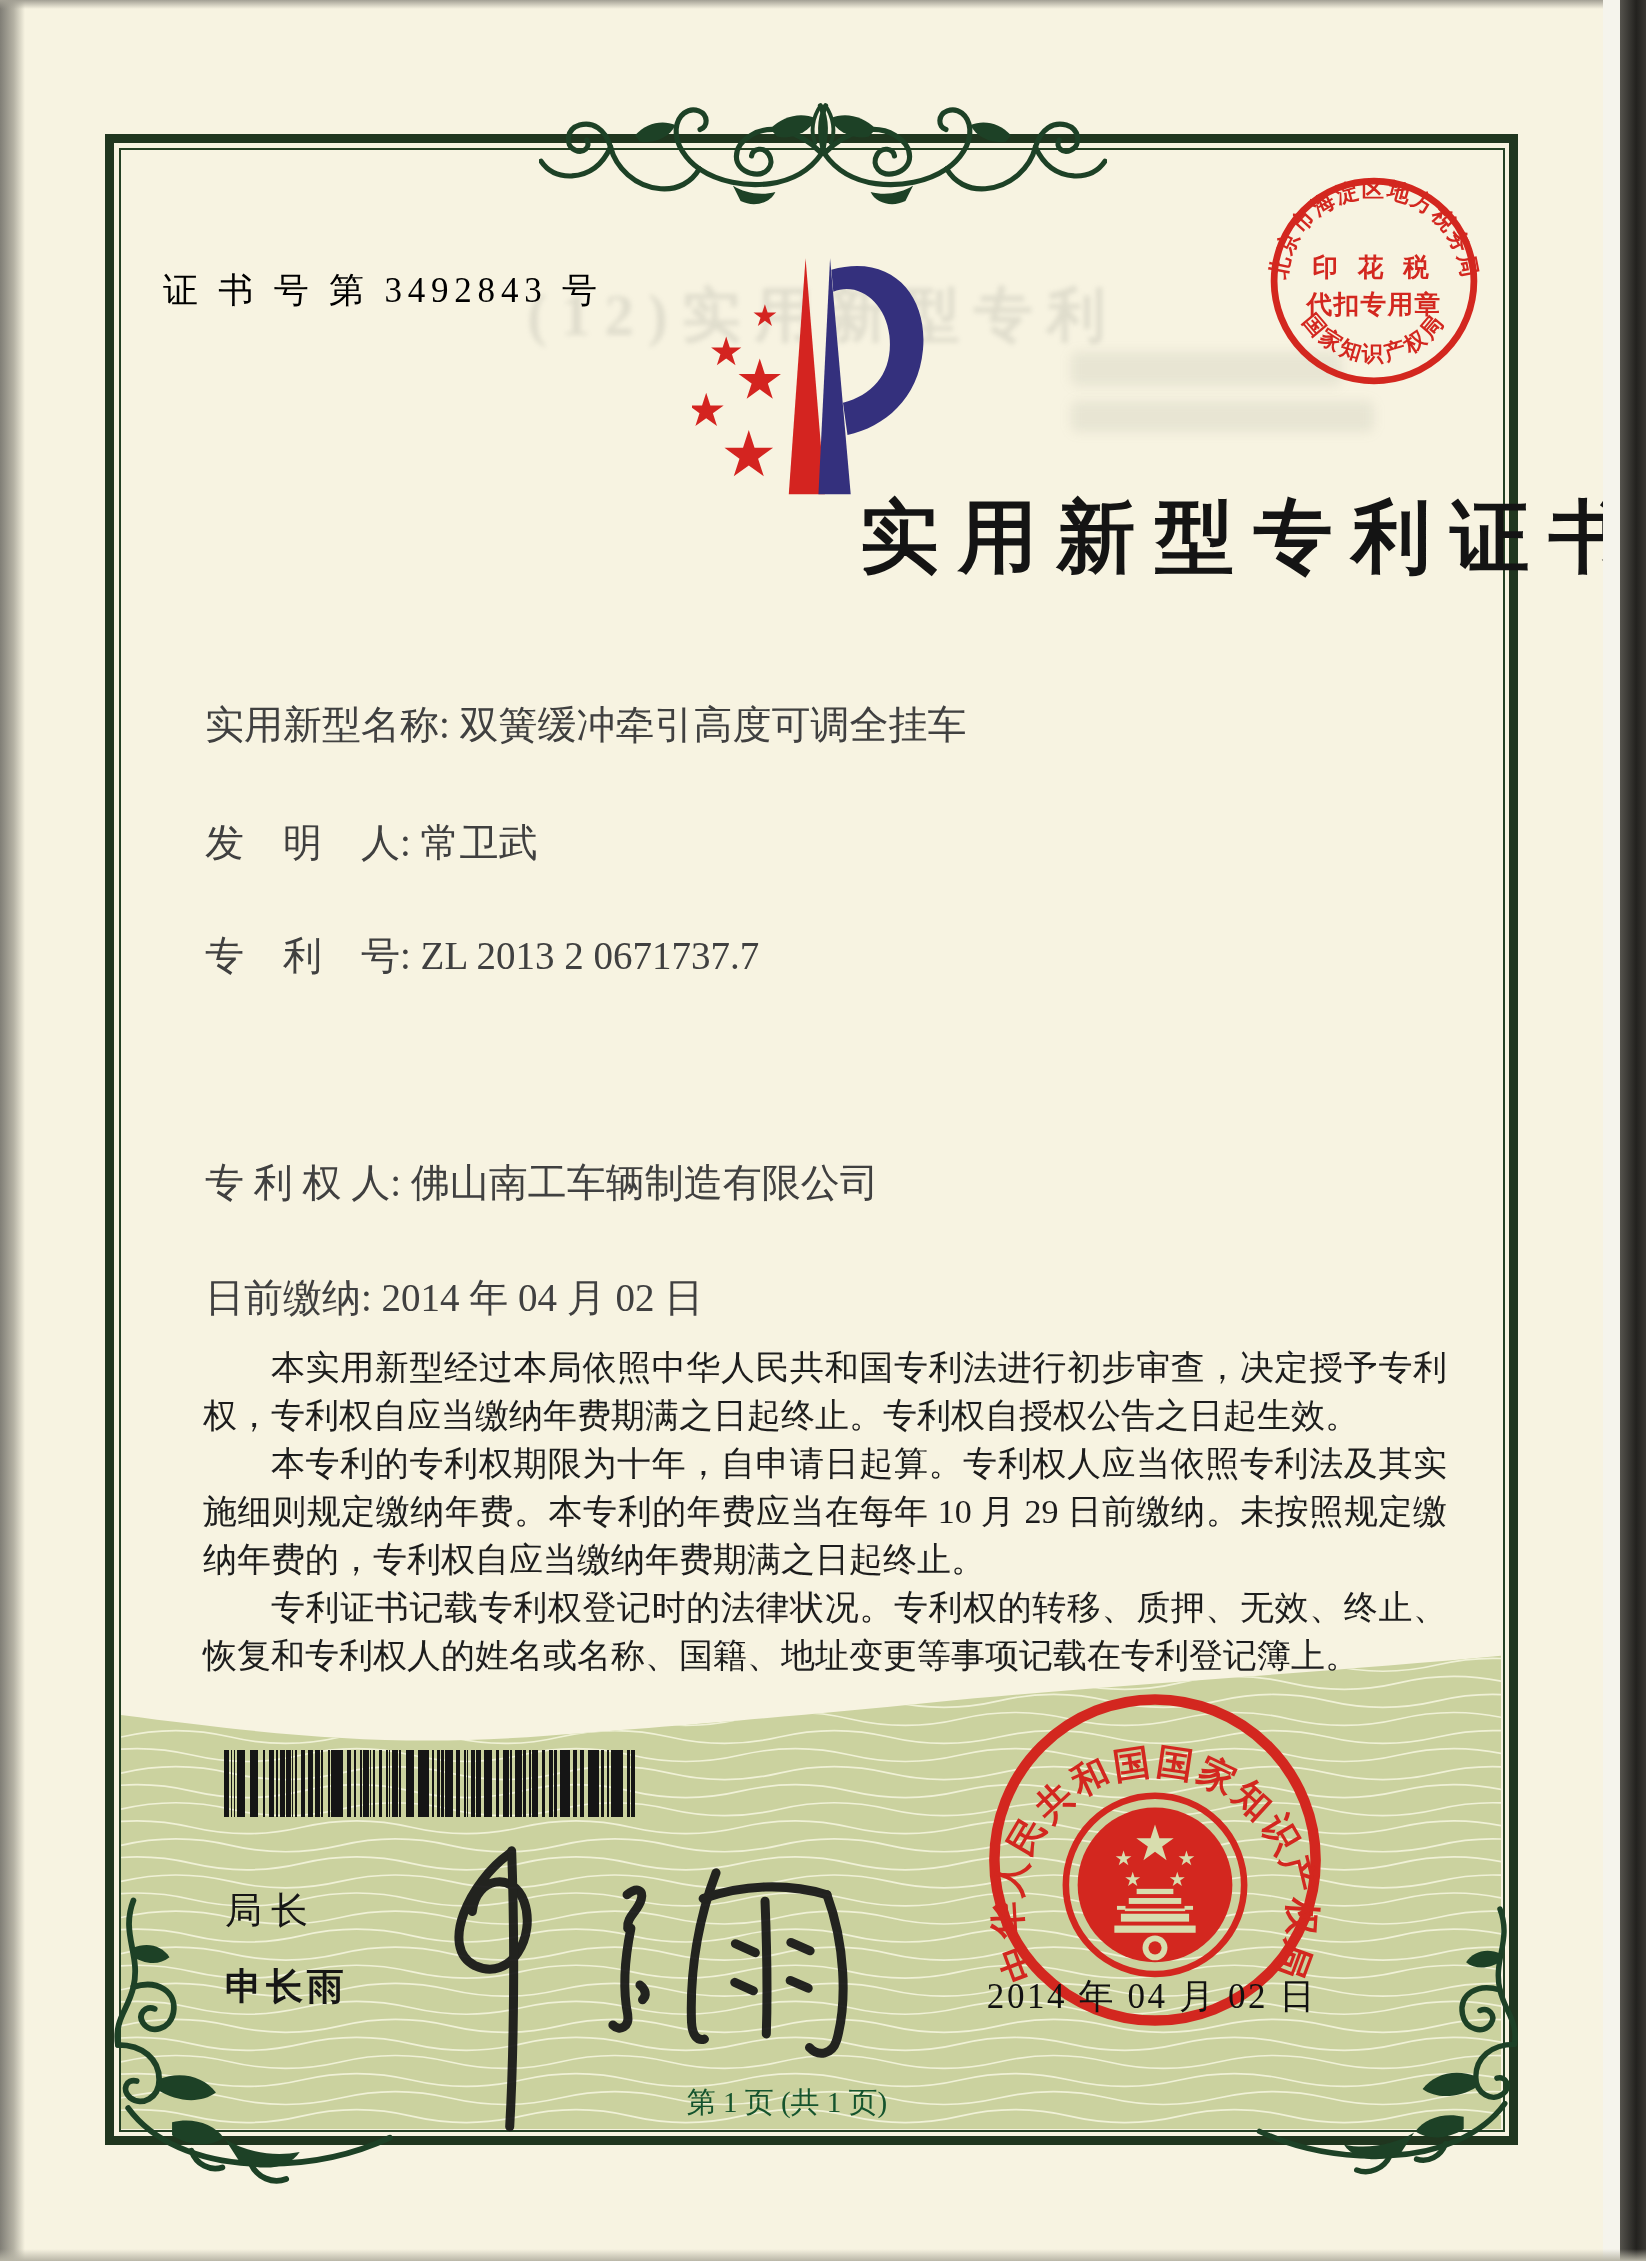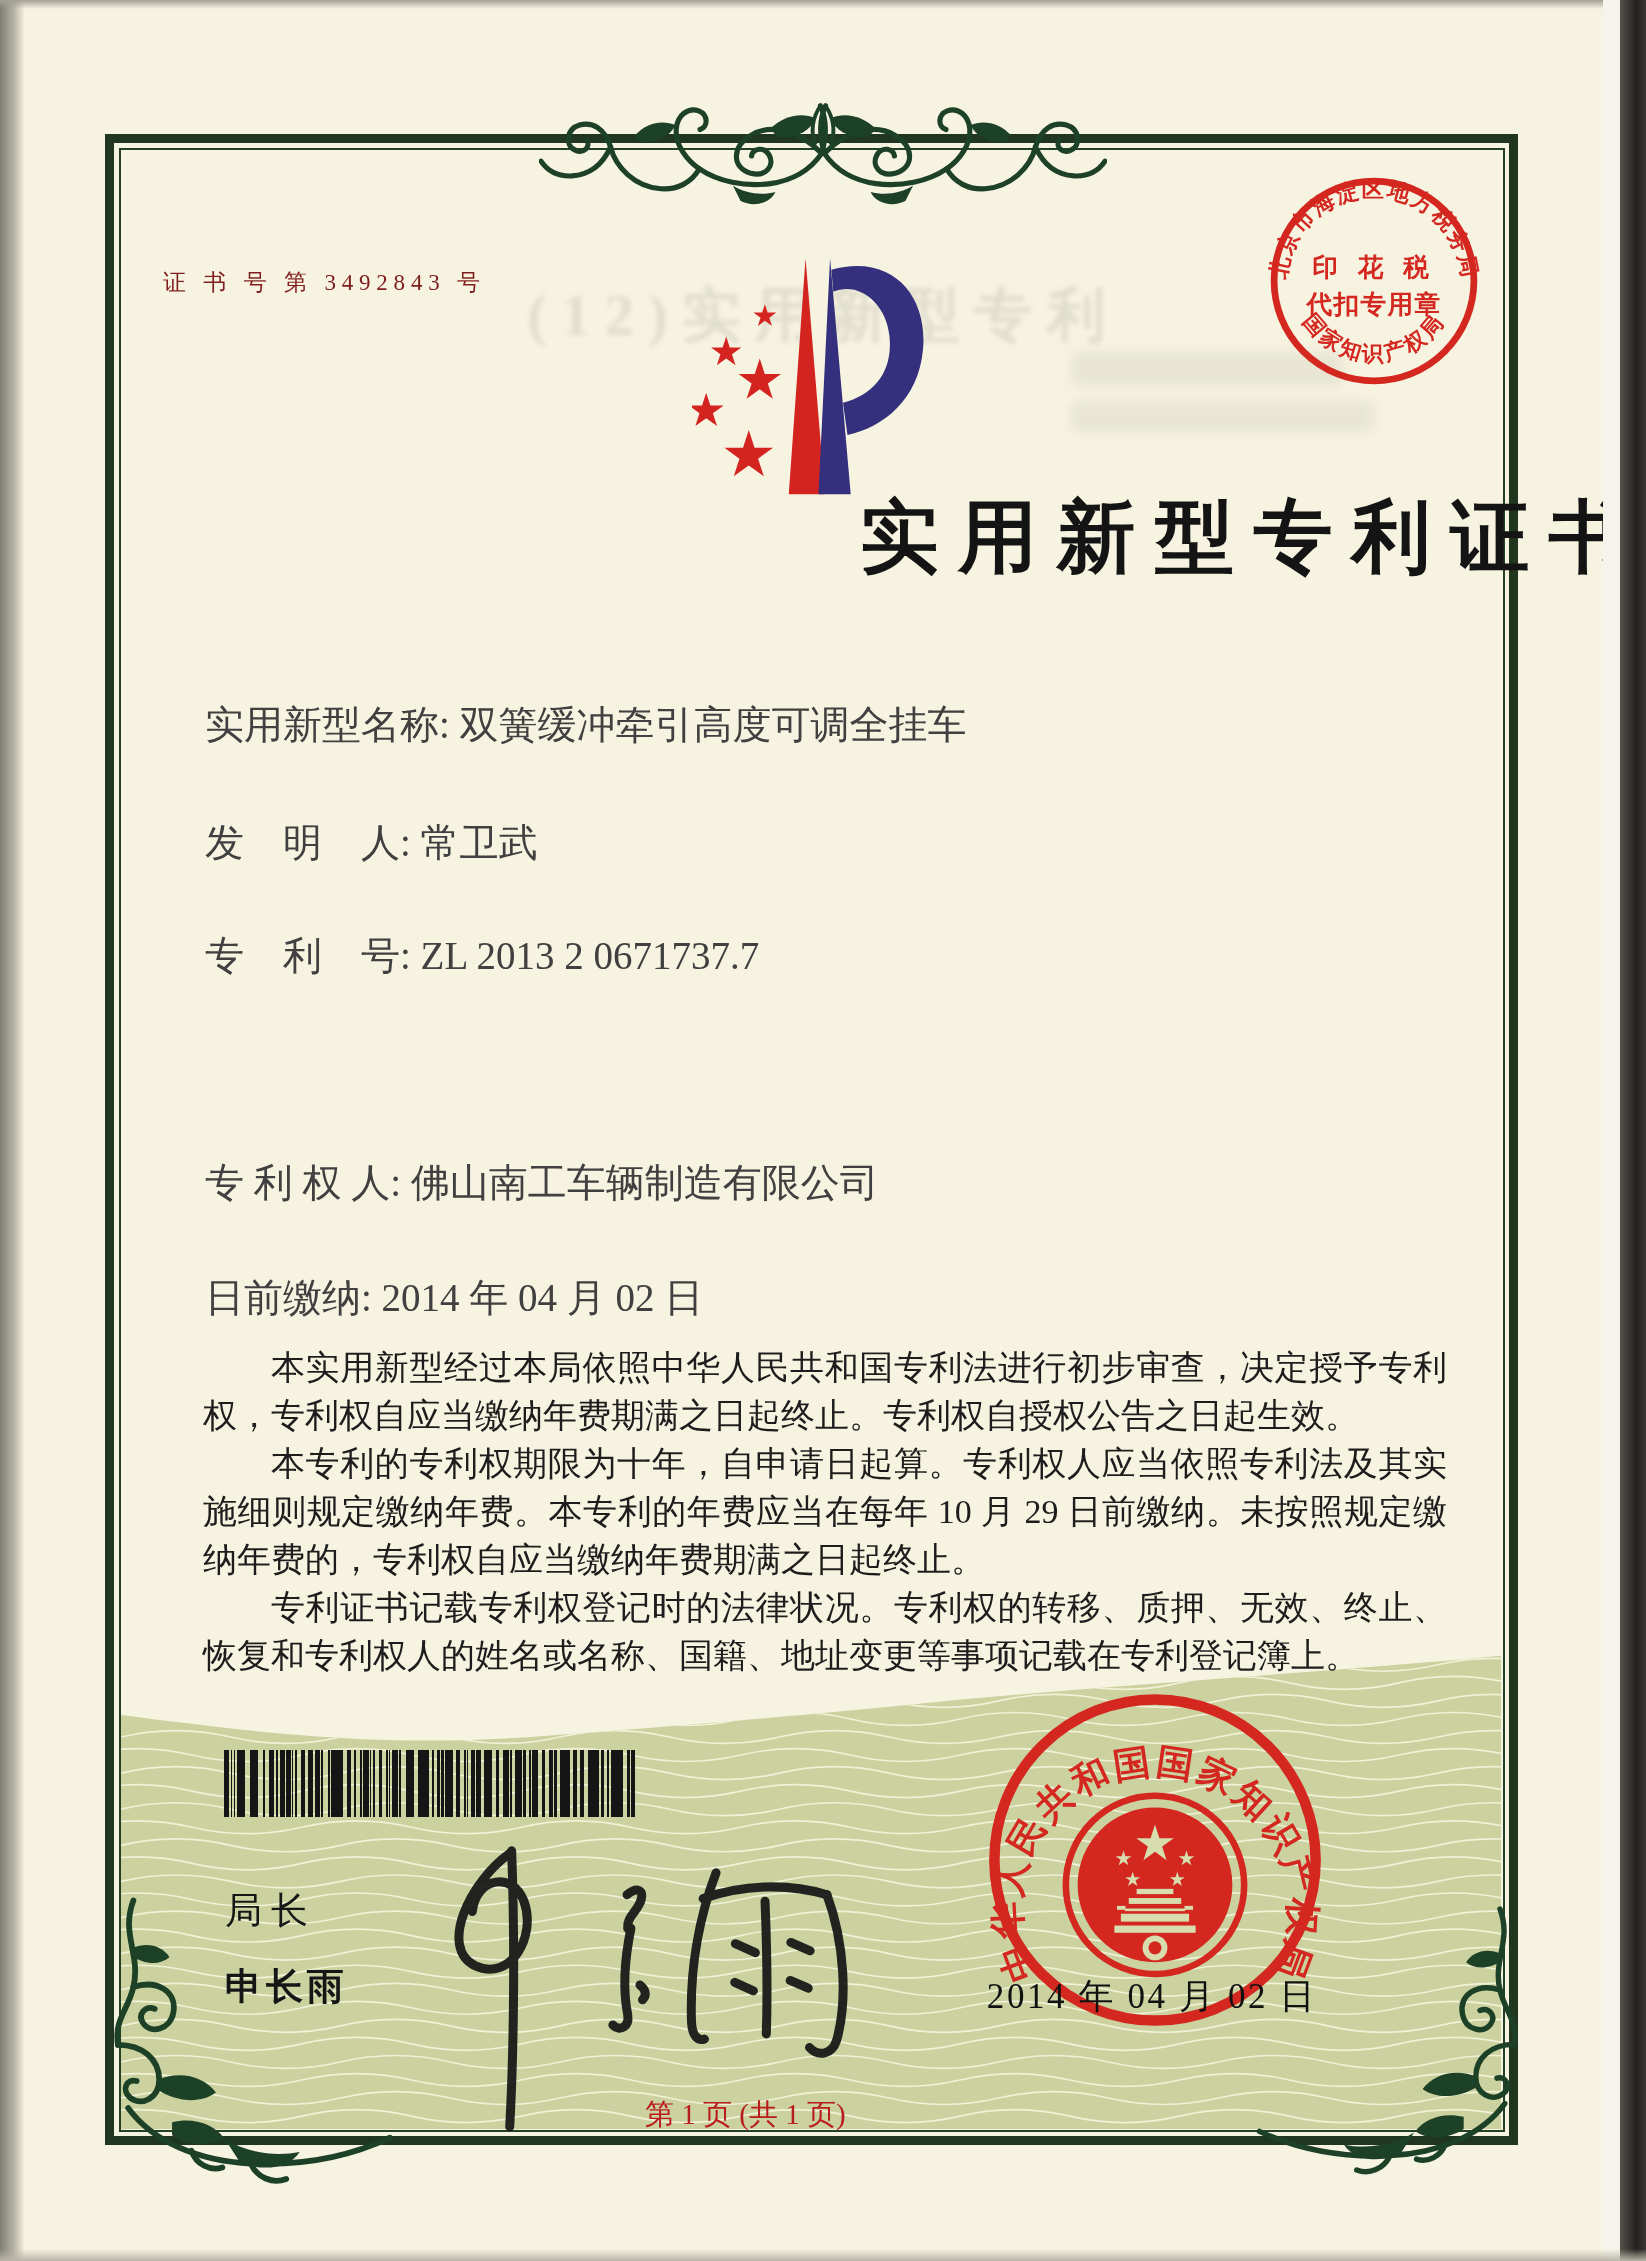--- a/index.html
+++ b/index.html
@@ -13,21 +13,21 @@
   .scan-right-white{position:absolute;right:27px;top:0;bottom:0;width:17px;z-index:9;background:#f5f4ec;}
   .scan-right-dark{position:absolute;right:0;top:0;bottom:0;width:27px;z-index:9;
       background:linear-gradient(90deg,#55534d,#23221f 60%,#3a3834);}
   .scan-bottom{position:absolute;left:0;right:0;bottom:0;height:11.6px;z-index:9;
       background:linear-gradient(0deg,#b9b6a7,rgba(185,182,167,0));}
   
   .frame{position:absolute;left:105px;top:134px;width:1413px;height:2011px;
          border:9px solid #20361f;box-sizing:border-box;z-index:3;}
   .frame-inner{position:absolute;inset:4.5px;border:2.6px solid #24402ा4;border:2.6px solid #244024;}
   
-  .cert-number{position:absolute;left:163px;top:267px;font-size:23px;letter-spacing:5.8px;z-index:5;color:#7f1d1d;}
+  .cert-number{position:absolute;left:163px;top:267px;font-size:35px;letter-spacing:5.8px;z-index:5;color:#000000;}
   
   .ghost-title{position:absolute;left:0;right:0;top:276px;text-align:center;font-size:59px;letter-spacing:14px;
       color:rgba(125,130,120,0.35);filter:blur(2.6px);opacity:.55;z-index:2;font-weight:bold;}
   .smudge{position:absolute;background:rgba(125,130,118,0.12);filter:blur(5.8px);z-index:2;border-radius:6.5px;}
   .smudge.s1{left:1071px;top:352px;width:271px;height:34px;}
   .smudge.s2{left:1071px;top:401px;width:303px;height:31px;}
   
   .logo{position:absolute;left:692px;top:253px;width:240px;height:253px;z-index:5;}
   
   .title{position:absolute;left:0;right:0;top:485px;text-align:right;font-size:79px;font-weight:bold;
@@ -52,21 +52,21 @@
   .director-role{position:absolute;left:225px;top:1886px;font-size:37px;letter-spacing:9px;z-index:5;color:#161616;}
   .director-name{position:absolute;left:225px;top:1962px;font-size:37px;letter-spacing:3.9px;z-index:5;color:#161616;font-weight:bold;}
   
   .signature{position:absolute;left:413px;top:1839px;width:490px;height:310px;z-index:6;}
   
   .tax-seal{position:absolute;left:1266px;top:173px;width:216px;height:216px;z-index:6;}
   .office-seal{position:absolute;left:978px;top:1683px;width:354px;height:354px;z-index:6;}
   .seal-date{position:absolute;left:965px;top:1973px;width:374px;text-align:center;font-size:35px;
       letter-spacing:2.6px;z-index:7;color:#111;}
   
-  .page-footer{position:absolute;left:645px;top:2083px;width:284px;text-align:left;font-size:29px;z-index:6;color:#b91c1c;margin-top:12px;}
+  .page-footer{position:absolute;left:645px;top:2083px;width:284px;text-align:center;font-size:29px;z-index:6;color:#14532d;}
   
   .top-ornament{position:absolute;left:539px;top:89px;width:568px;height:132px;z-index:4;}
   .corner-ornament{position:absolute;z-index:5;}
   .corner-ornament.left{left:96px;top:1895px;width:303px;height:314px;}
   .corner-ornament.right{left:1251px;top:1902px;width:284px;height:298px;}
 </style>
 </head>
 <body>
 
 <div class="page">

